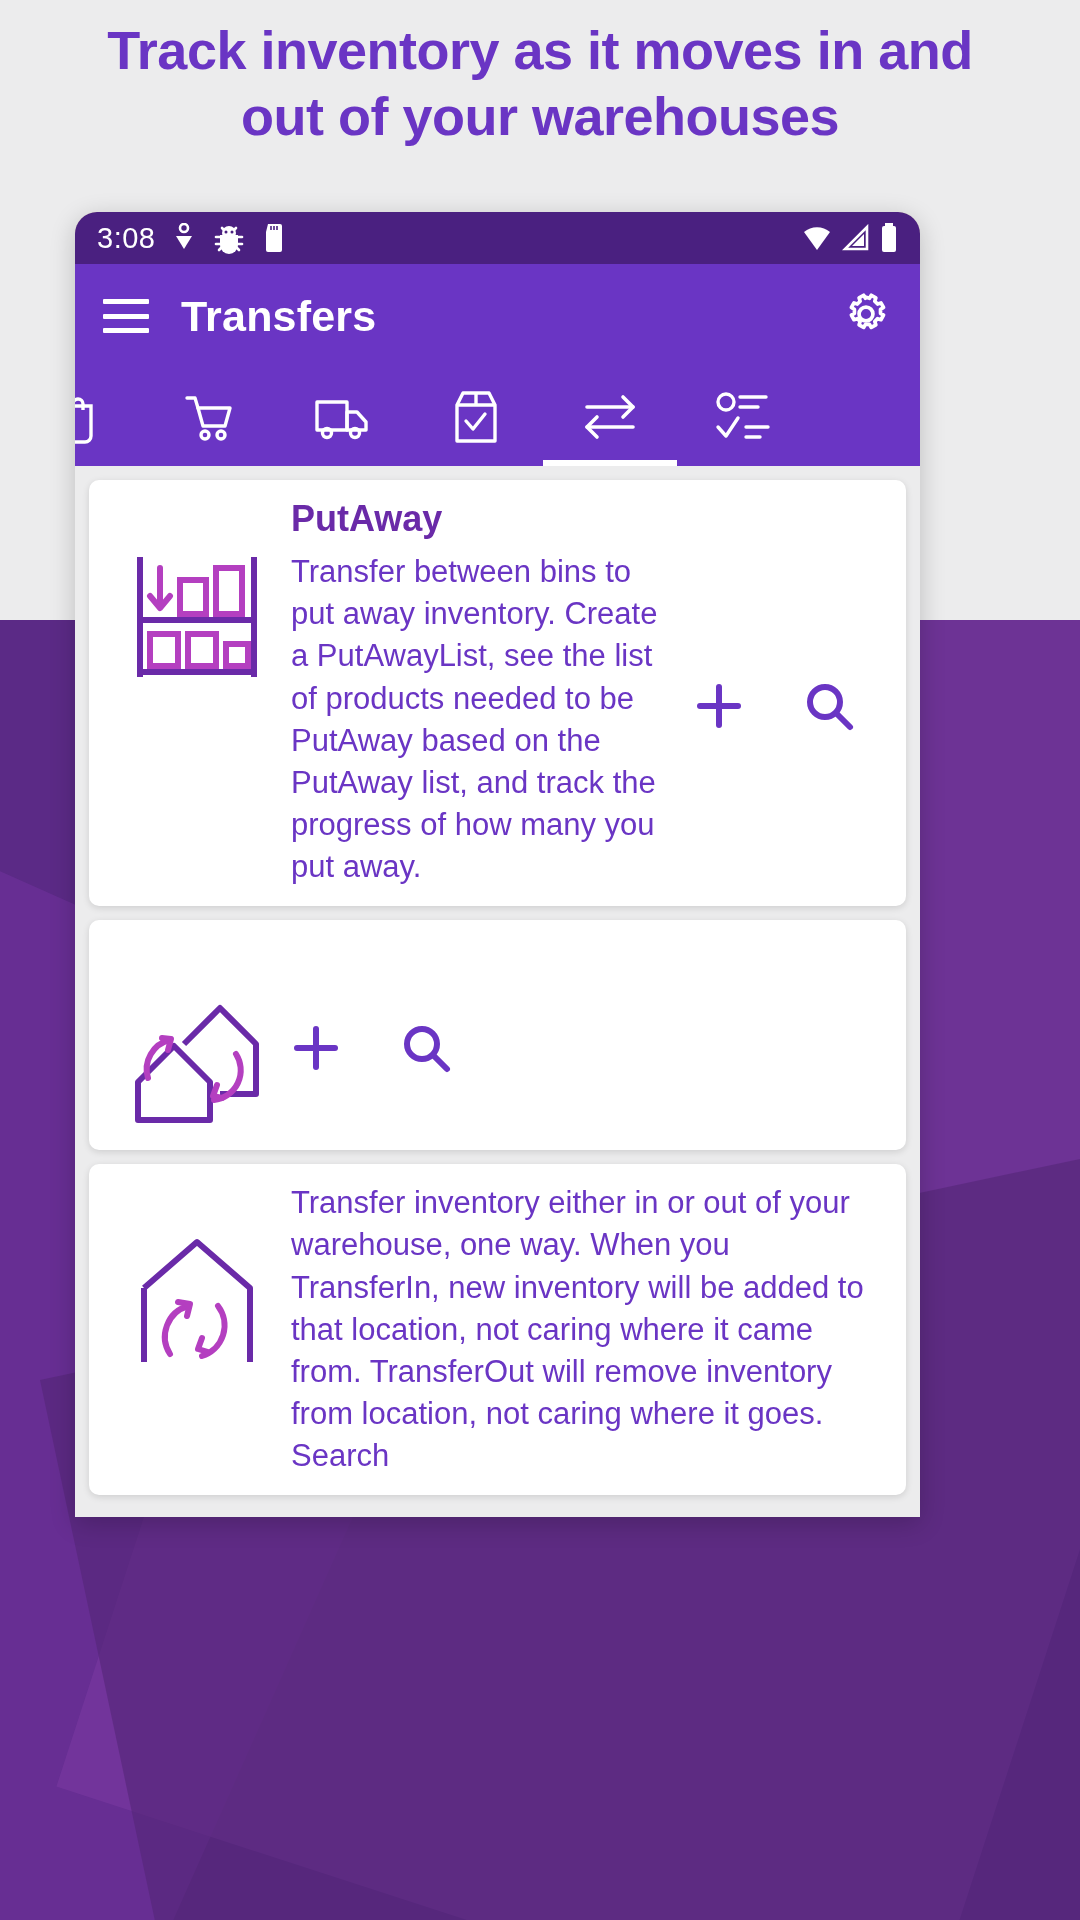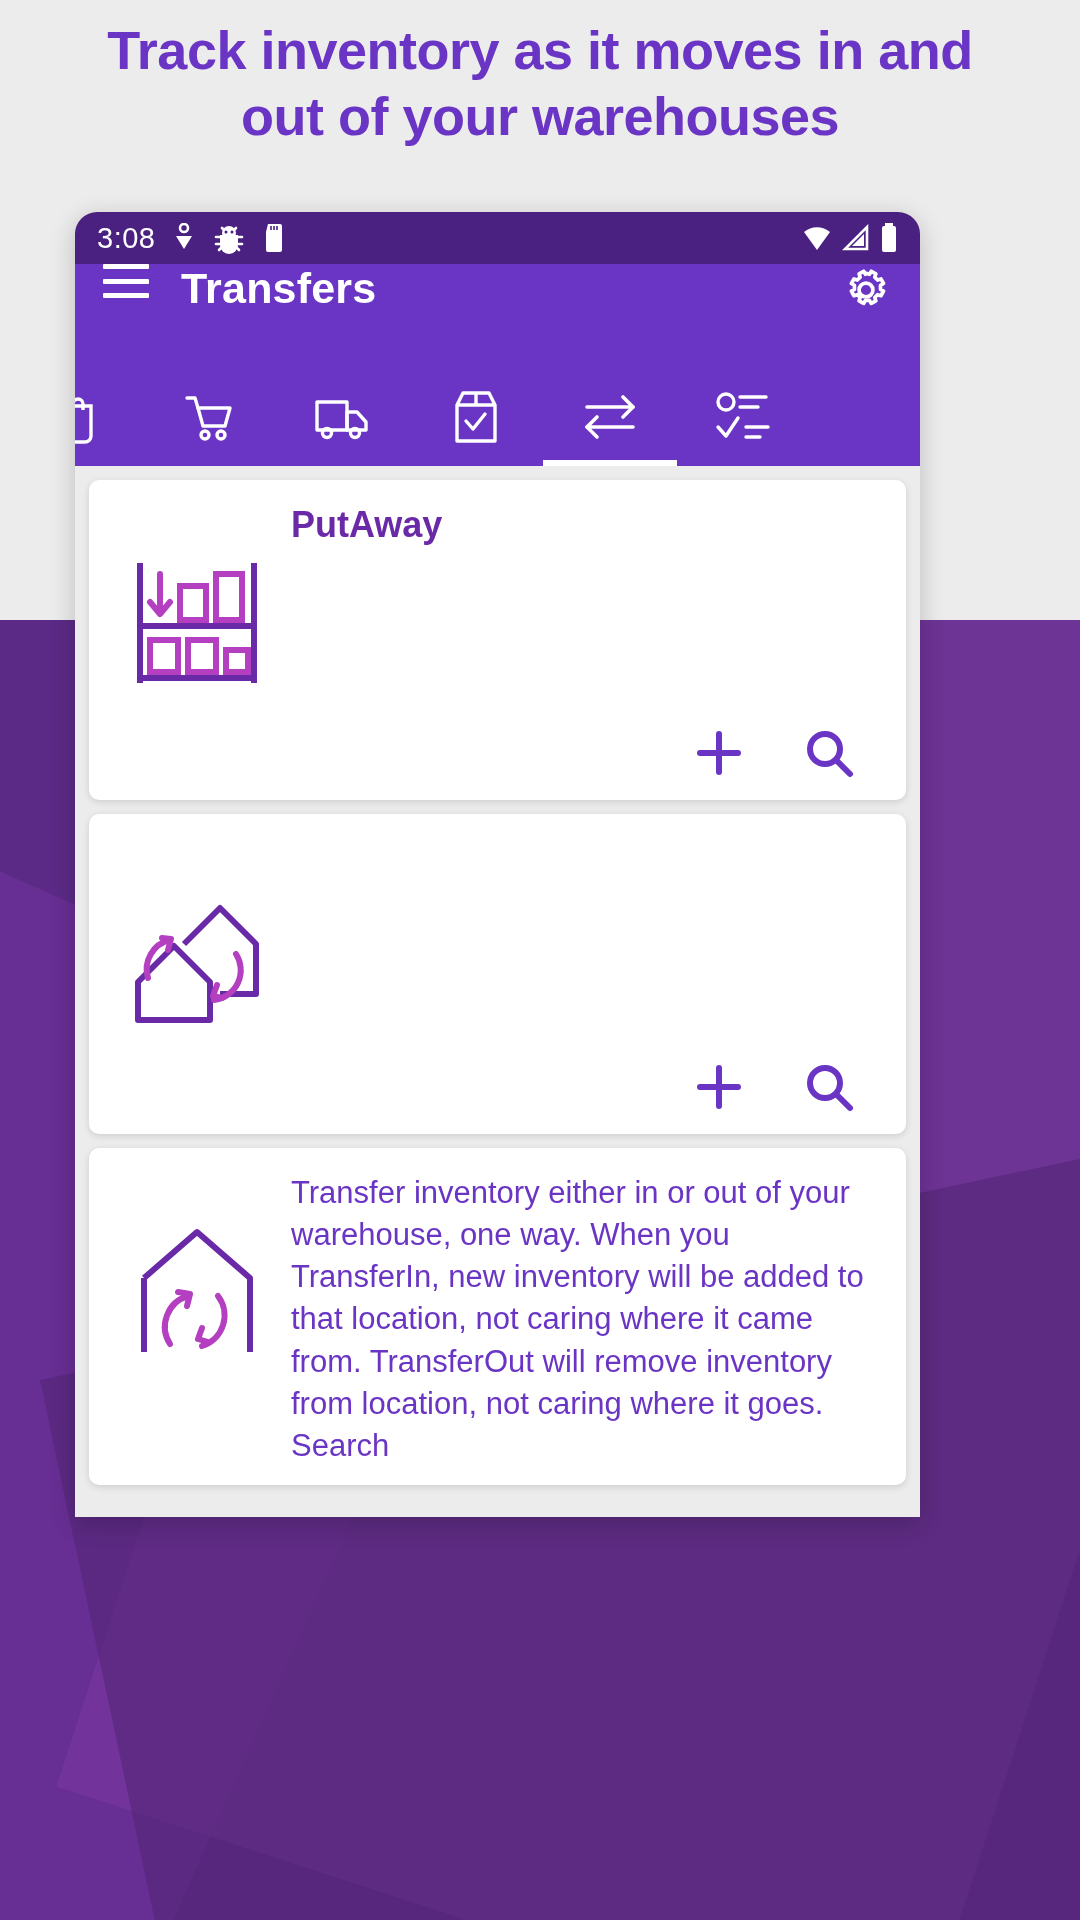--- a/index.html
+++ b/index.html
@@ -93,20 +93,21 @@
   .sb-left { display: flex; align-items: center; gap: 18px; }
   .sb-time { font-size: 29px; font-weight: 500; letter-spacing: .5px; }
   .sb-right { margin-left: auto; display: flex; align-items: center; gap: 10px; }
   .sb-icon { display: inline-flex; align-items: center; justify-content: center; }
 
   
   .appbar {
     height: 104px;
     background: #6a35c4;
     display: flex;
+    align-items: center;
     padding: 0 28px;
     color: #fff;
   }
   .hamburger { width: 46px; height: 34px; display: flex; flex-direction: column; justify-content: space-between; cursor: pointer; }
   .hamburger span { display: block; height: 5px; background: #fff; border-radius: 1px; }
   .appbar-title { font-size: 43px; font-weight: bold; margin-left: 32px; letter-spacing: .2px; }
   .appbar-spacer { flex: 1; }
   .gear { cursor: pointer; }
 
   
@@ -143,23 +144,23 @@
     height: 1051px;
     padding: 14px 14px 0 14px;
     overflow: hidden;
   }
 
   .card {
     background: #ffffff;
     border-radius: 10px;
     box-shadow: 0 2px 7px rgba(0,0,0,.13);
     margin-bottom: 14px;
-    padding: 24px 26px 18px 18px;
-    display: flex;
-    flex-direction: column;
+    padding: 18px 26px 18px 18px;
+    display: flex;
+    flex-direction: row;
   }
   .card-body { display: flex; align-items: flex-start; }
   .card-icon {
     flex: 0 0 auto;
     width: 180px;
     display: flex;
     align-items: center;
     justify-content: center;
     padding-top: 44px;
   }
@@ -362,20 +363,21 @@
                 <rect x="58" y="38" width="26" height="34"></rect>
                 <rect x="94" y="26" width="26" height="46"></rect>
                 <rect x="28" y="92" width="28" height="32"></rect>
                 <rect x="66" y="92" width="28" height="32"></rect>
                 <rect x="104" y="102" width="22" height="22"></rect>
               </g>
             </svg>
           </div>
           <div class="card-text">
             <div class="card-title">PutAway</div>
+            <div class="card-desc">Transfer between bins to put away inventory. Create a PutAwayList, see the list of products needed to be PutAway based on the PutAway list, and track the progress of how many you put away.</div>
           </div>
         </div>
         <div class="card-actions">
           <span class="act">
             <svg width="58" height="58" viewBox="0 0 58 58">
                 <g stroke="#6a35c4" stroke-width="6" stroke-linecap="round">
                   <path d="M29 10 v38"></path>
                   <path d="M10 29 h38"></path>
                 </g>
               </svg>

